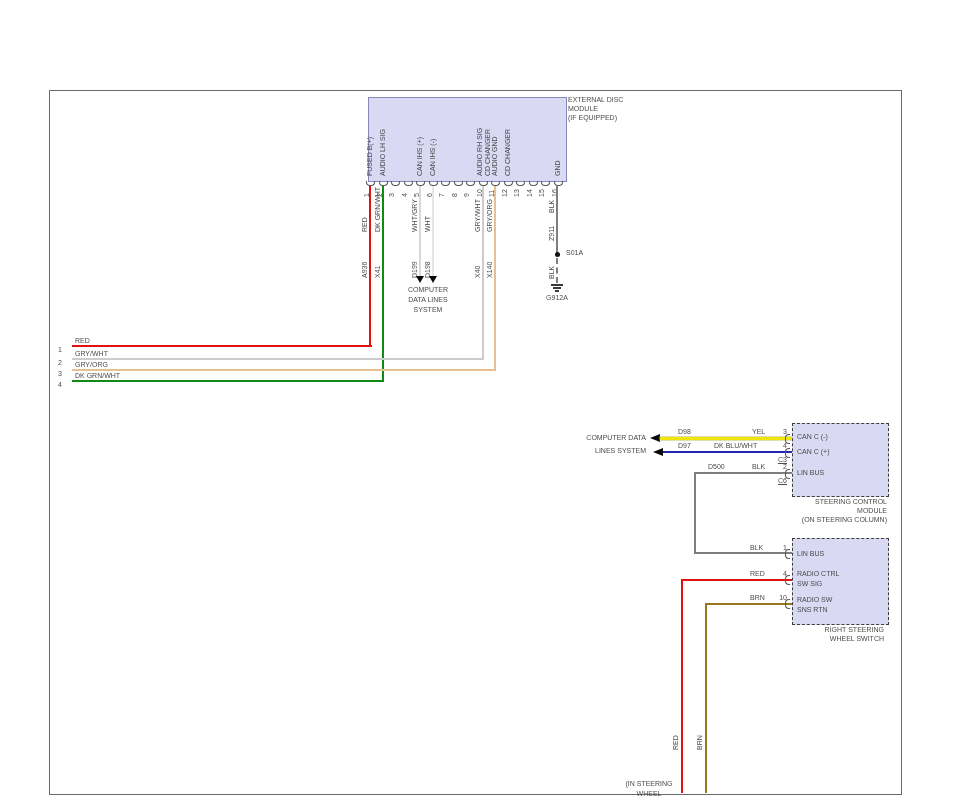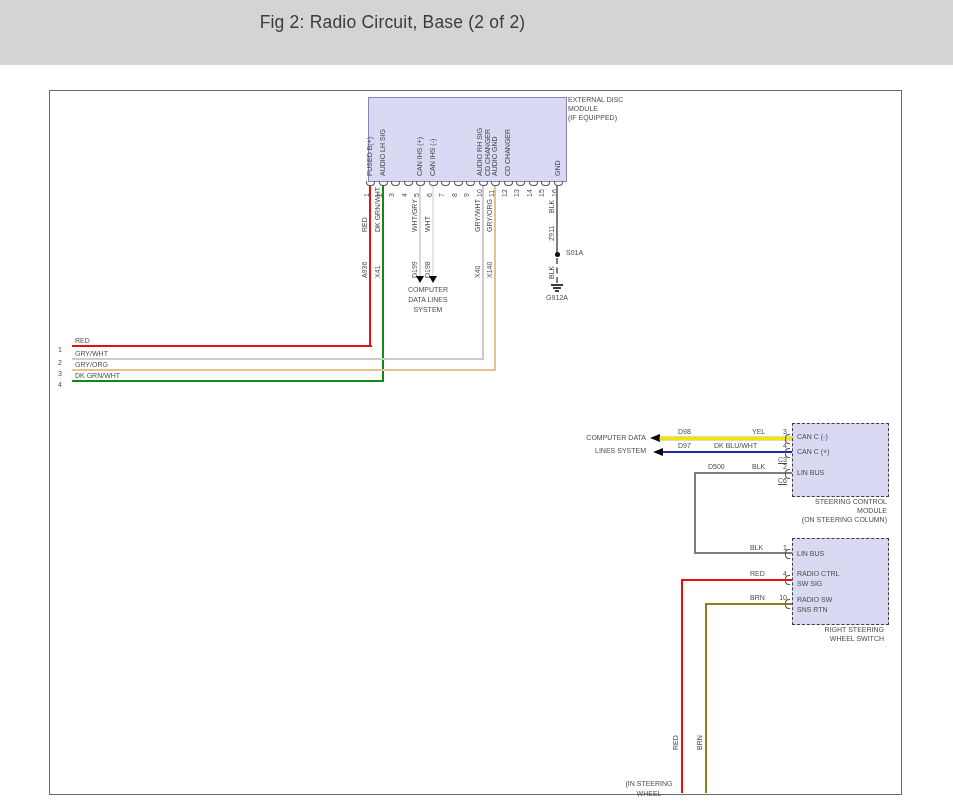--- a/index.html
+++ b/index.html
@@ -41,23 +41,20 @@
   .arrD { position:absolute; width:0; height:0; border-left:4px solid transparent;
           border-right:4px solid transparent; border-top:7px solid #0a0a0a; }
   .gbar { position:absolute; height:2px; background:#3a3a3a; }
   .dashv{ position:absolute; width:0; border-left:2px dashed #7e7e7e; }
 </style>
 </head>
 <body>
 
 <div class="page">
 
-  <div class="header">
-    <div class="title">Fig 2: Radio Circuit, Base (2 of 2)</div>
-  </div>
 
   <div class="frame"></div>
 
   <div class="blk" style="left:368px; top:97px; width:197px; height:83px;"></div>
 
   <div class="t lh9" style="left:568px; top:95px;">
     <div>EXTERNAL DISC</div>
     <div>MODULE</div>
     <div>(IF EQUIPPED)</div>
   </div>

